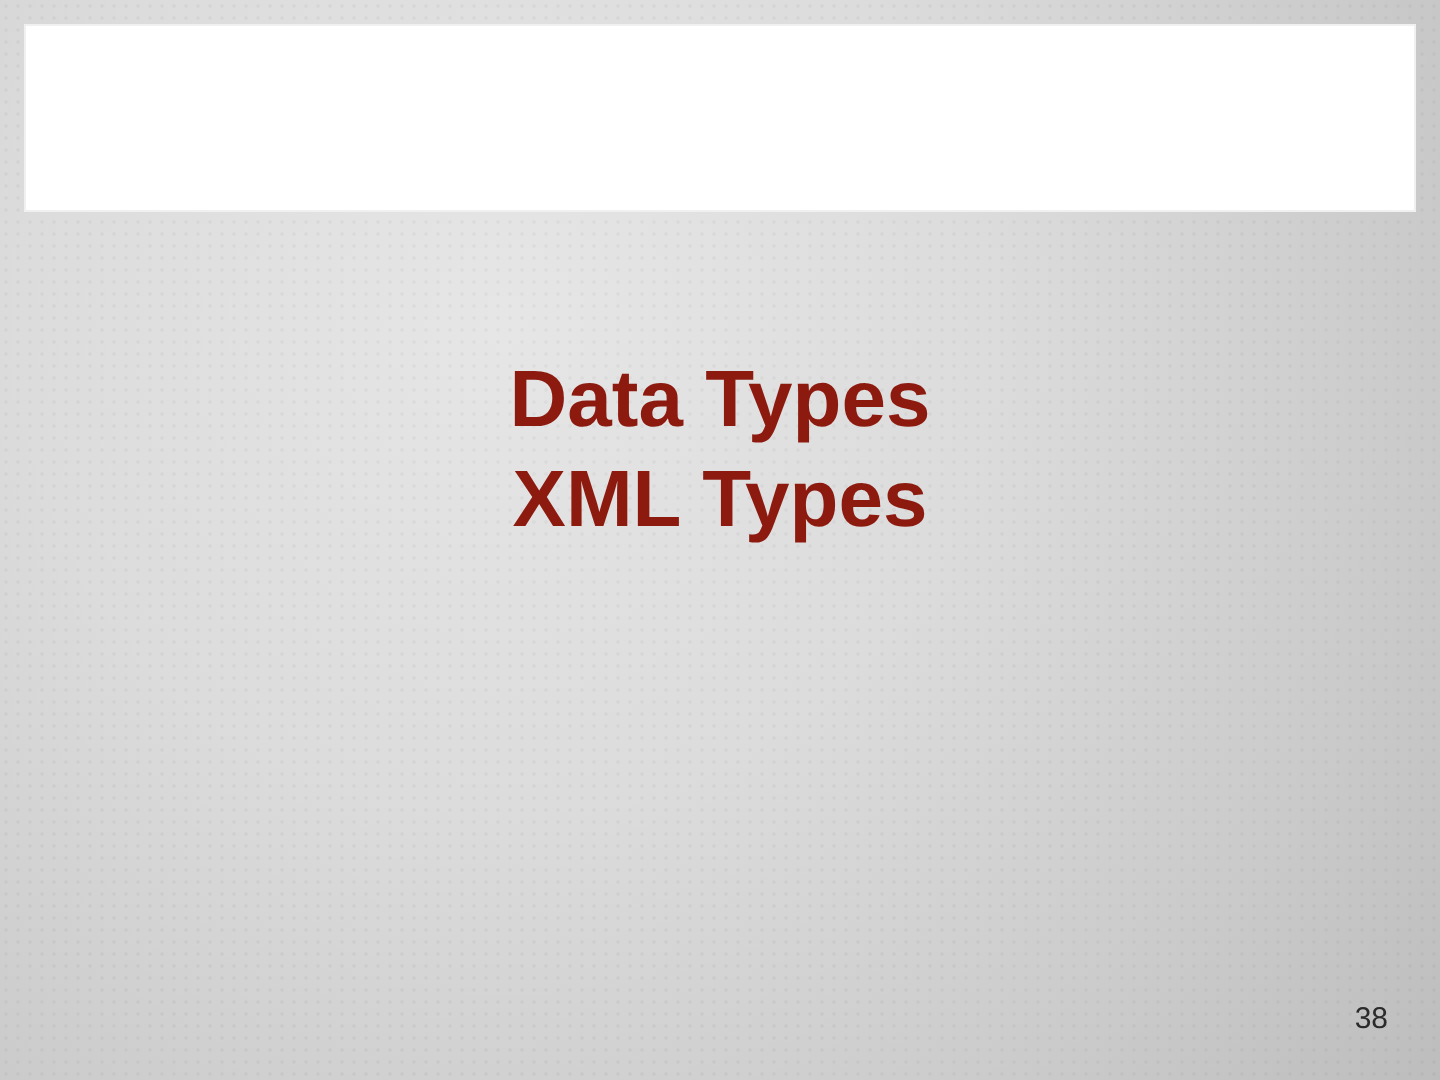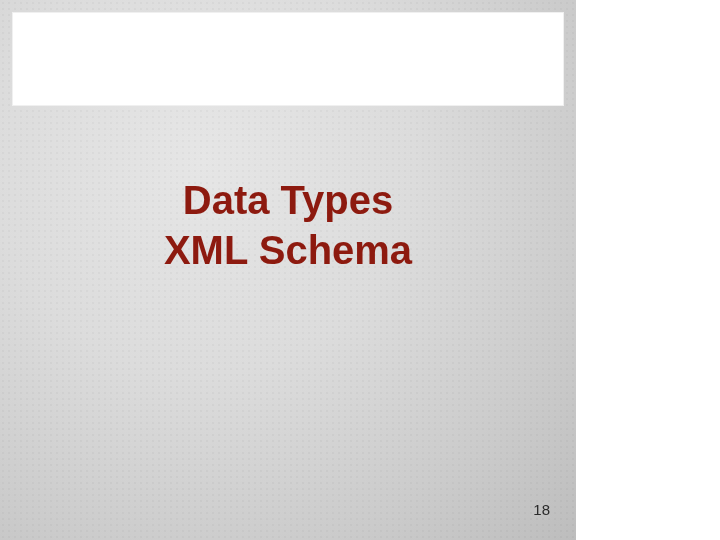--- a/index.html
+++ b/index.html
@@ -5,21 +5,21 @@
   html, body {
     margin: 0;
     padding: 0;
     width: 720px;
     height: 540px;
     overflow: hidden;
     font-family: Arial, Helvetica, sans-serif;
   }
   .slide {
     position: relative;
-    width: 576px;
+    width: 720px;
     height: 540px;
     background:
       radial-gradient(rgba(0,0,0,0.03) 1px, transparent 1px) 0 0/6px 6px,
       radial-gradient(circle at 35% 30%, #e6e6e6 0%, #dcdcdc 40%, #cbcbcb 75%, #bdbdbd 100%);
     box-sizing: border-box;
   }
   .header-box {
     position: absolute;
     top: 12px;
     left: 12px;
@@ -52,17 +52,17 @@
   }
 </style>
 </head>
 <body>
 
 <div class="slide">
   <div class="header-box"></div>
 
   <div class="title-block">
     <span class="title-line">Data Types</span>
-    <span class="title-line">XML Schema</span>
+    <span class="title-line">XML Types</span>
   </div>
 
-  <div class="page-number">18</div>
+  <div class="page-number">38</div>
 </div>
 
 </body></html>

